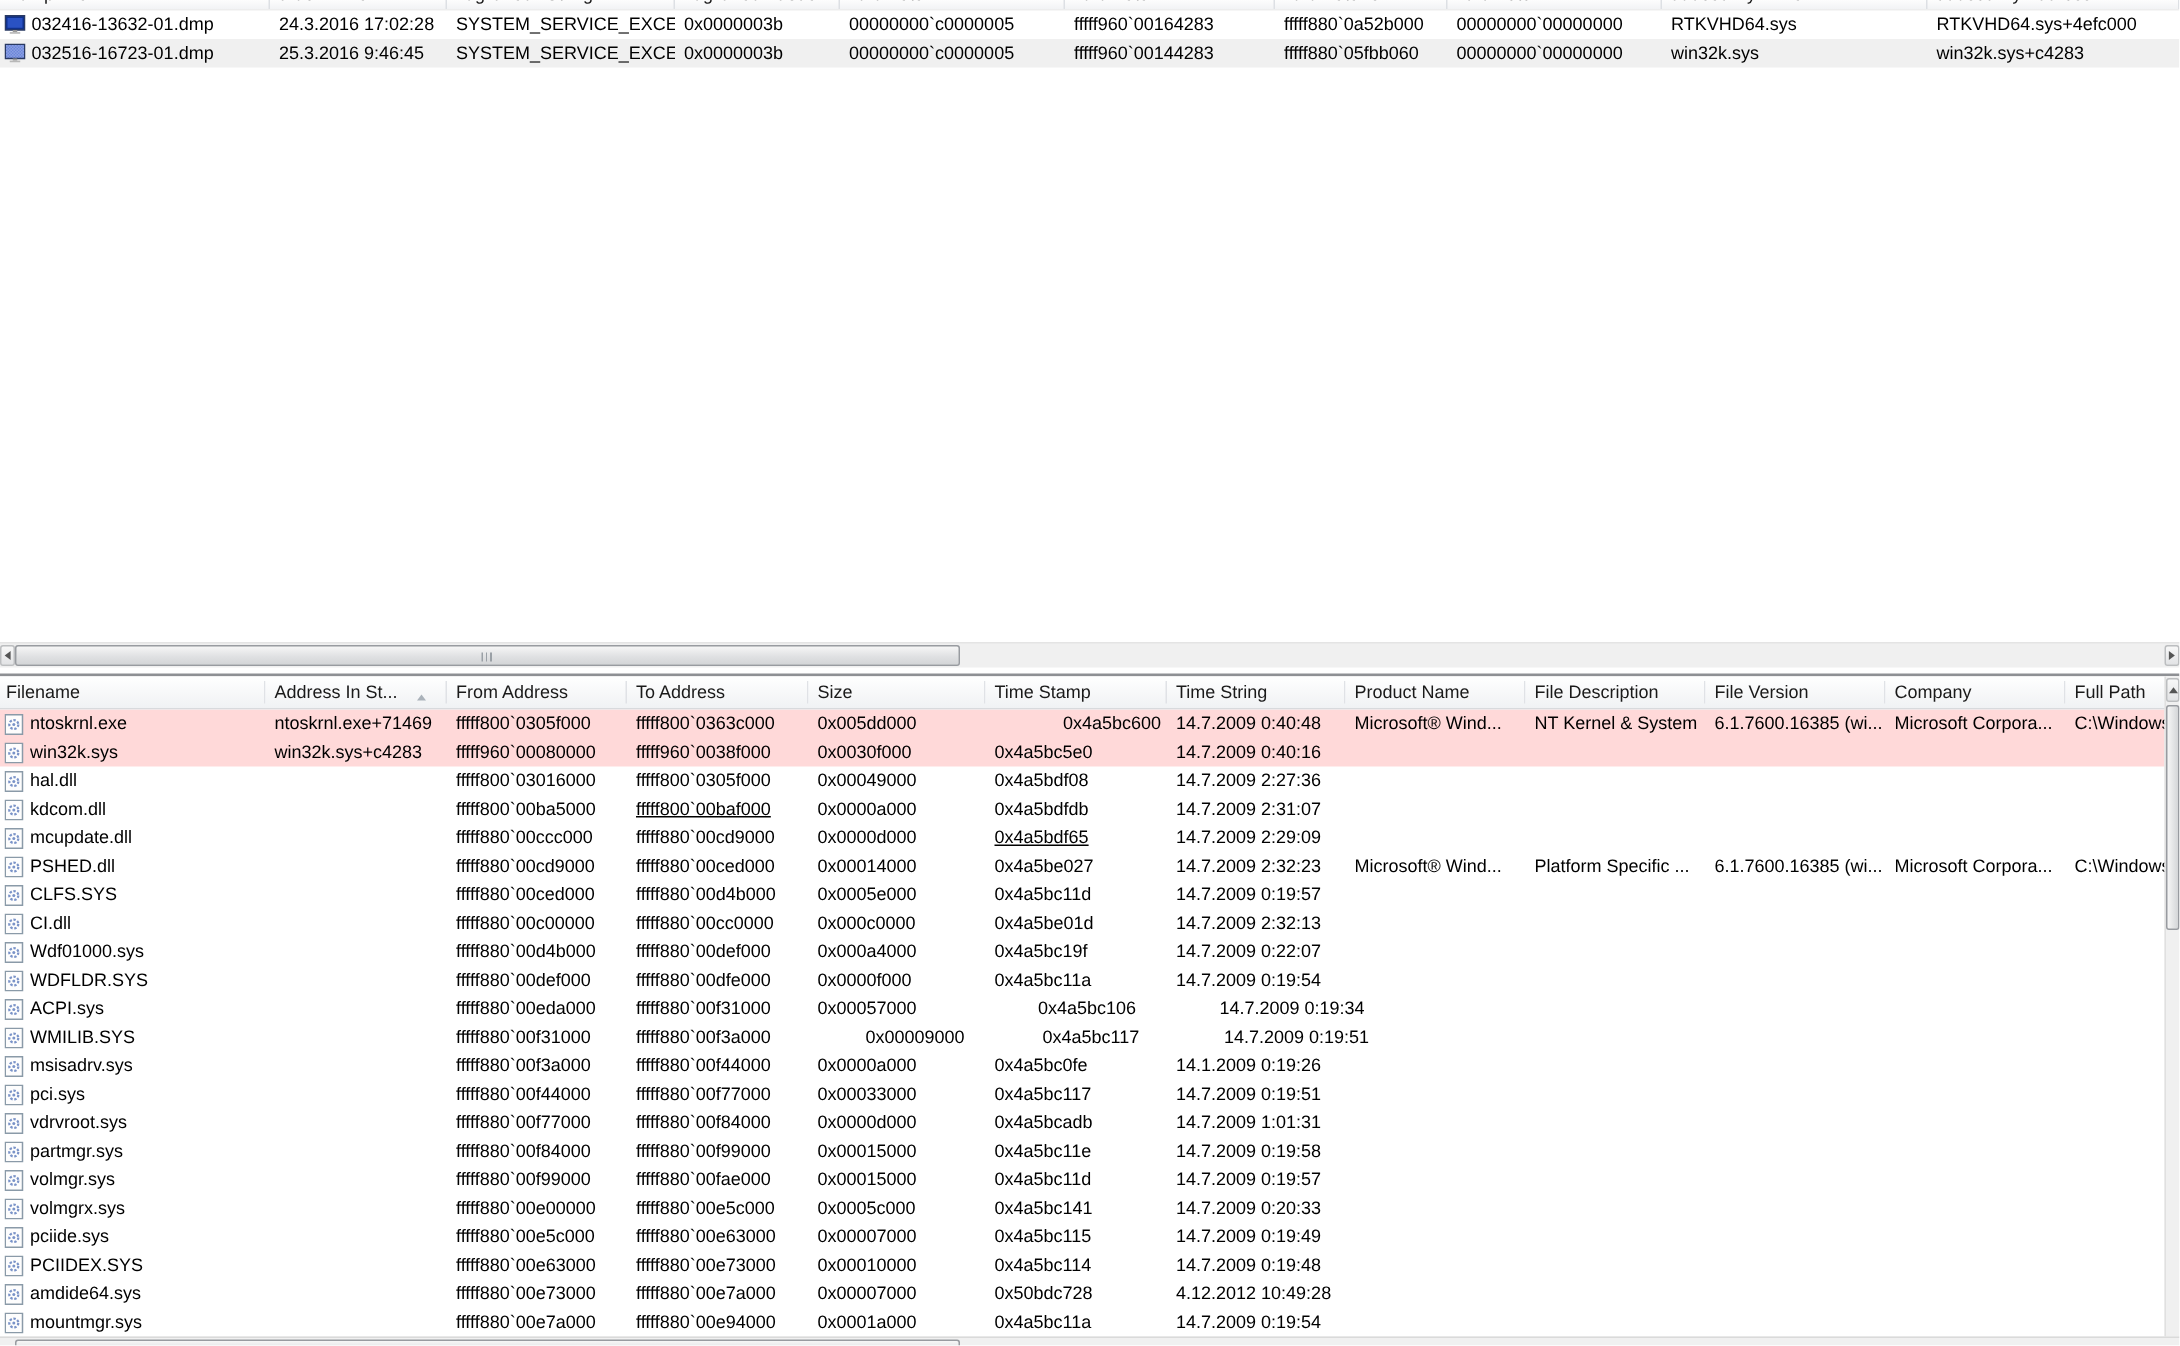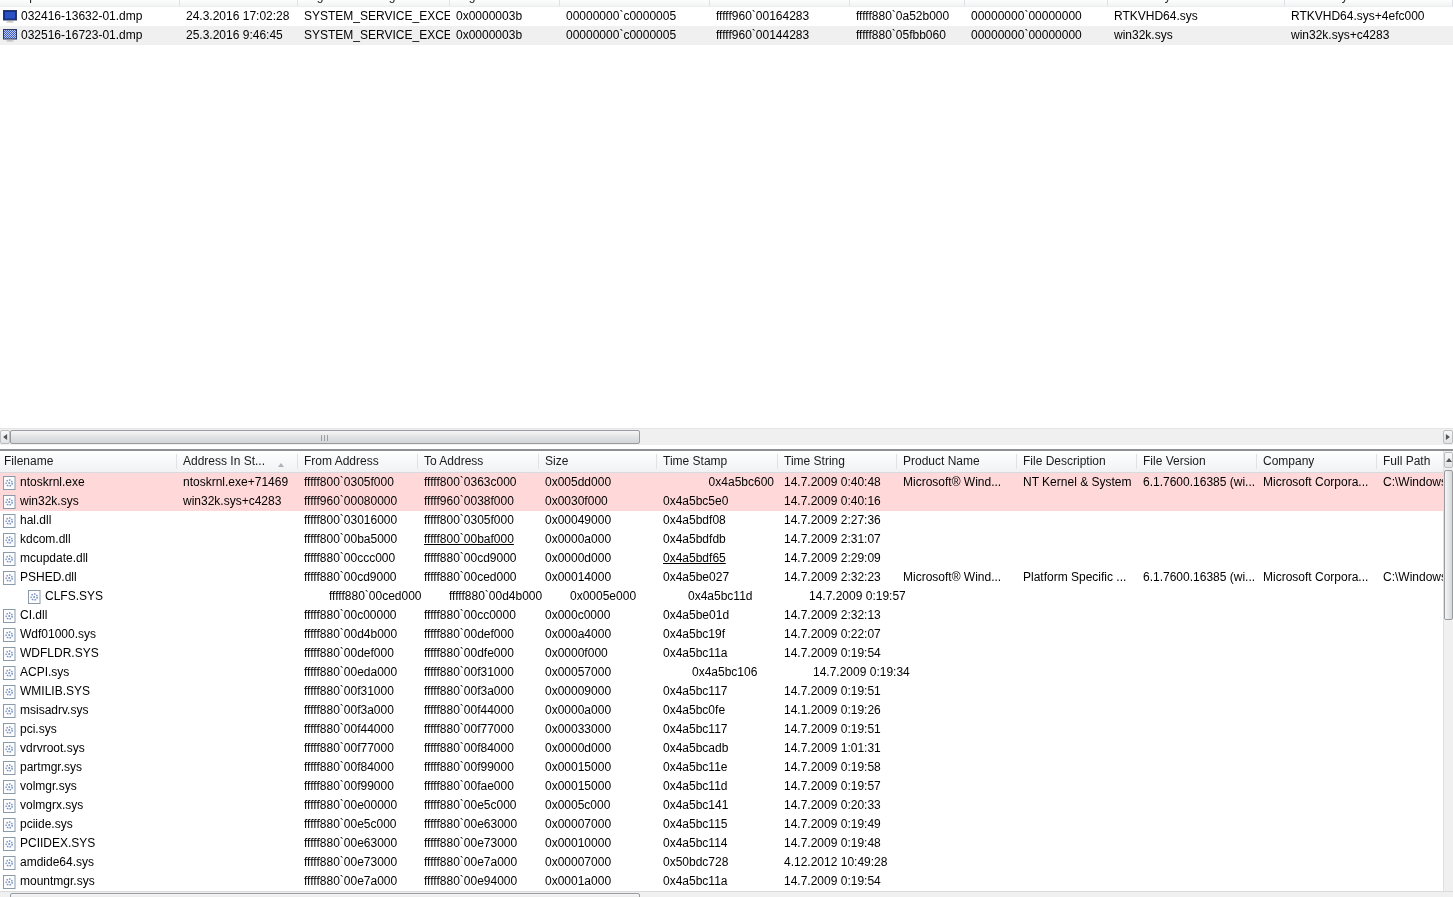--- a/index.html
+++ b/index.html
@@ -263,21 +263,21 @@
         <div class="cell" style="width: 118px;">0x00014000</div>
         <div class="cell" style="width: 121px;">0x4a5be027</div>
         <div class="cell" style="width: 119px;">14.7.2009 2:32:23</div>
         <div class="cell" style="width: 120px;">Microsoft® Wind...</div>
         <div class="cell" style="width: 120px;">Platform Specific ...</div>
         <div class="cell" style="width: 120px;">6.1.7600.16385 (wi...</div>
         <div class="cell" style="width: 120px;">Microsoft Corpora...</div>
         <div class="cell" style="width: 130px;">C:\Windows</div>
       </div>
       <div class="lrow">
-        <div class="cell namecell" style="width: 177px; margin-left: 25px;">
+        <div class="cell namecell" style="width: 177px;">
           <svg class="icon" width="13" height="14" viewBox="0 0 13 14">
             <rect x="0.5" y="0.5" width="11.5" height="13" fill="#fdfdfd" stroke="#8a9aa8"></rect>
             <circle cx="6.2" cy="7" r="3" fill="none" stroke="#7a93c8" stroke-width="1.5" stroke-dasharray="1.6 1.1"></circle>
             <circle cx="6.2" cy="7" r="1" fill="#7a93c8"></circle>
           </svg>
           <span>CLFS.SYS</span>
         </div>
         <div class="cell" style="width: 121px;"></div>
         <div class="cell" style="width: 120px;">fffff880`00ced000</div>
         <div class="cell" style="width: 121px;">fffff880`00d4b000</div>
@@ -379,21 +379,21 @@
           <svg class="icon" width="13" height="14" viewBox="0 0 13 14">
             <rect x="0.5" y="0.5" width="11.5" height="13" fill="#fdfdfd" stroke="#8a9aa8"></rect>
             <circle cx="6.2" cy="7" r="3" fill="none" stroke="#7a93c8" stroke-width="1.5" stroke-dasharray="1.6 1.1"></circle>
             <circle cx="6.2" cy="7" r="1" fill="#7a93c8"></circle>
           </svg>
           <span>WMILIB.SYS</span>
         </div>
         <div class="cell" style="width: 121px;"></div>
         <div class="cell" style="width: 120px;">fffff880`00f31000</div>
         <div class="cell" style="width: 121px;">fffff880`00f3a000</div>
-        <div class="cell" style="width: 118px;">0x00009000</div>
+        <div class="cell" style="width: 118px; margin-left: 32px;">0x00009000</div>
         <div class="cell" style="width: 121px;">0x4a5bc117</div>
         <div class="cell" style="width: 119px;">14.7.2009 0:19:51</div>
         <div class="cell" style="width: 120px;"></div>
         <div class="cell" style="width: 120px;"></div>
         <div class="cell" style="width: 120px;"></div>
         <div class="cell" style="width: 120px;"></div>
         <div class="cell" style="width: 130px;"></div>
       </div>
       <div class="lrow">
         <div class="cell namecell" style="width: 177px;">

